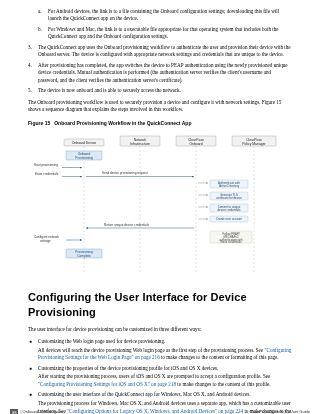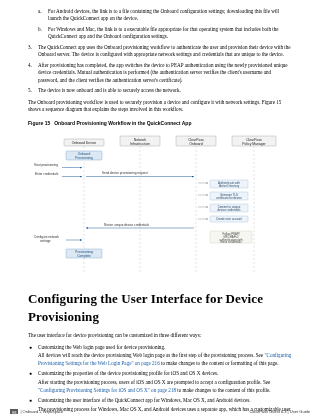--- a/index.html
+++ b/index.html
@@ -29,23 +29,23 @@
 
   .caption {
     font-family:"Liberation Sans", sans-serif;
     font-weight:bold;
     font-size:5.0px;
     margin:7px 0 3px 0;
   }
   .caption .num { margin-right:4px; }
 
   h2.section {
-    font-family:Liberation Serif, serif;
+    font-family:Liberation Sans, sans-serif;
     font-weight:bold;
-    font-size:13px;
+    font-size:11px;
     margin:9px 0 5px 0;
     letter-spacing:0.1px;
   }
 
   .para { margin-bottom:4px; }
 
   .link { color:#1a5fa8; }
 
   
   .figure {

